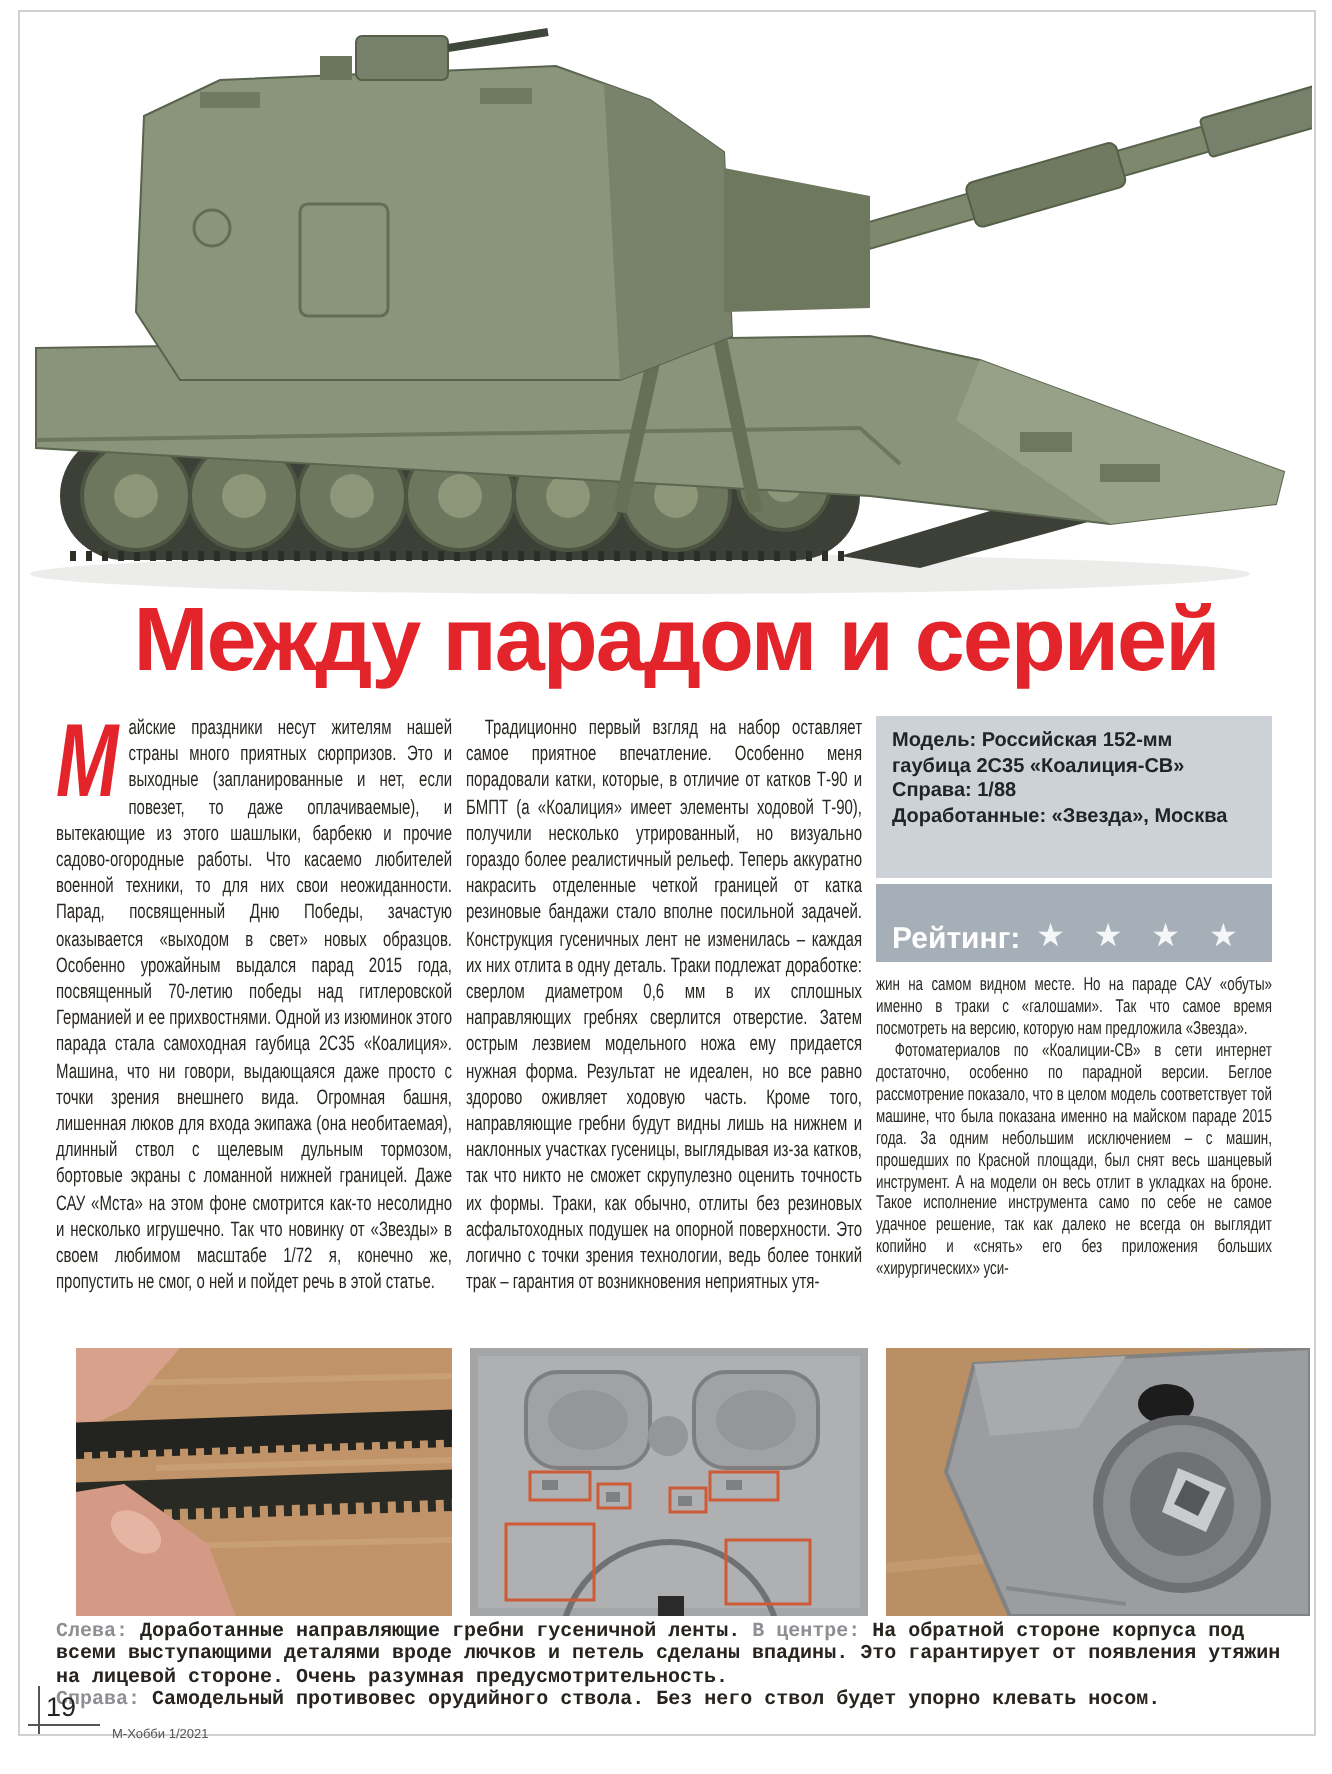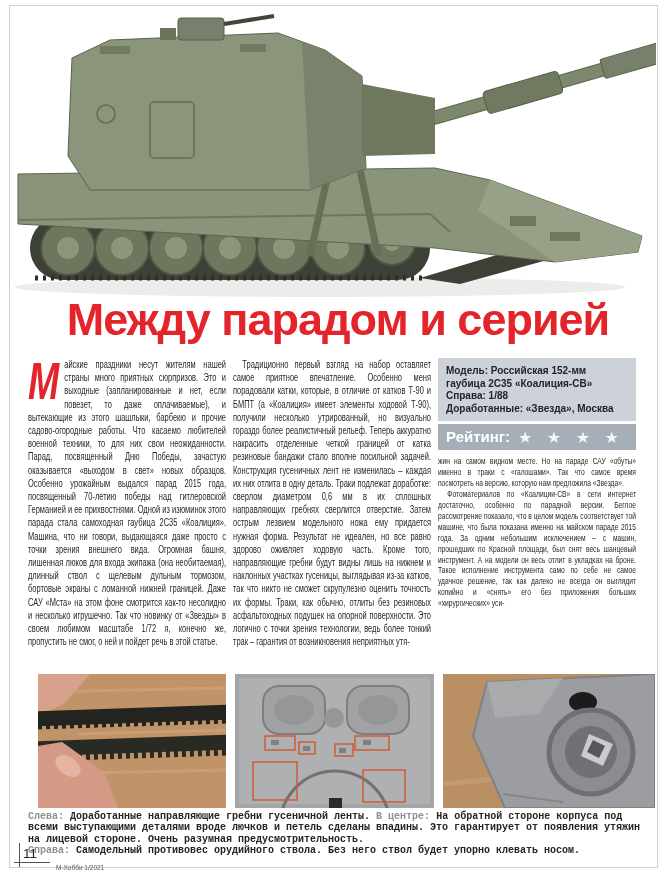--- a/index.html
+++ b/index.html
@@ -27,24 +27,24 @@
   .col2 .body-txt { height:314px; overflow:hidden; }
   .col3 .body-txt3 { width:275px; transform:scaleX(0.72); transform-origin:0 0;
               font-size:9.3px; line-height:10.9px; text-align:justify; color:#2a2722;
               height:192px; overflow:hidden; }
   .dropcap { float:left; font-size:52px; line-height:0.78; font-weight:bold; font-style:italic;
              color:#e3242b; margin:3px 7px 0 0; }
   .indent { text-indent:13px; }
 
   
   .infobox-wrap { margin-bottom:6px; }
-  .infobox { background:#ccd2d8; padding:7px 8px 6px 8px; font-size:10px; font-weight:bold;
+  .infobox { background:#ccd2d8; padding:7px 8px 24px 8px; font-size:10px; font-weight:bold;
              color:#20242a; line-height:12.6px; }
-  .rating { margin-top:3px; background:#a6afb7; color:#ffffff; padding:4px 8px 3px 8px;
-            display:flex; align-items:flex-start; gap:8px; }
+  .rating { margin-top:3px; background:#a6afb7; color:#ffffff; padding:16px 8px 3px 8px;
+            display:flex; align-items:flex-end; gap:8px; }
   .rating-label { font-size:15px; font-weight:bold; }
   .rating-stars { font-size:16px; letter-spacing:5px; color:#f4f6f7; white-space:nowrap; }
 
   
   .photos { position:absolute; left:38px; top:674px; display:flex; gap:9px; }
   .photos svg { display:block; }
 
   
   .captions { position:absolute; left:28px; top:811px; width:616px; font-size:10px;
               line-height:11.3px; font-weight:bold; color:#27241f;font-family:Liberation Mono, monospace; }
@@ -233,16 +233,16 @@
       <line x1="60" y1="120" x2="120" y2="128" stroke="#85878a" stroke-width="2"></line>
     </svg>
   </div>
 
   <div class="captions">
     <p><span class="cap-label">Слева:</span> <span>Доработанные направляющие гребни гусеничной ленты.</span> <span class="cap-label">В центре:</span> <span>На обратной стороне корпуса под всеми выступающими деталями вроде лючков и петель сделаны впадины. Это гарантирует от появления утяжин на лицевой стороне. Очень разумная предусмотрительность.</span></p>
     <p><span class="cap-label">Справа:</span> <span>Самодельный противовес орудийного ствола. Без него ствол будет упорно клевать носом.</span></p>
   </div>
 
   <div class="footer">
-    <span class="pn">11</span>
+    <span class="pn">19</span>
     <span class="issue">М-Хобби 1/2021</span>
   </div>
 </div>
 
 </body></html>

